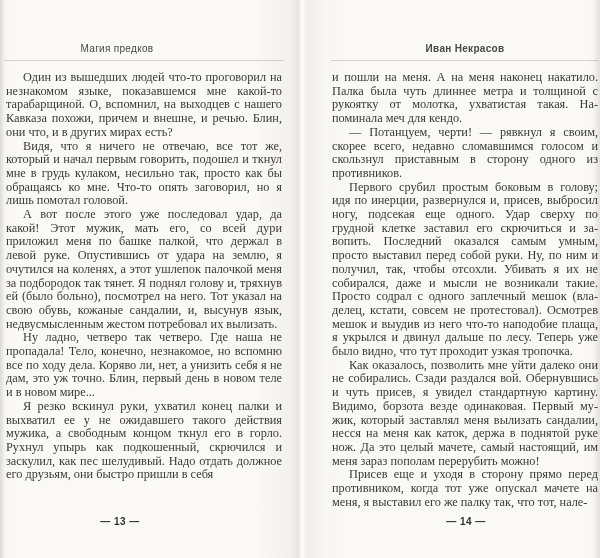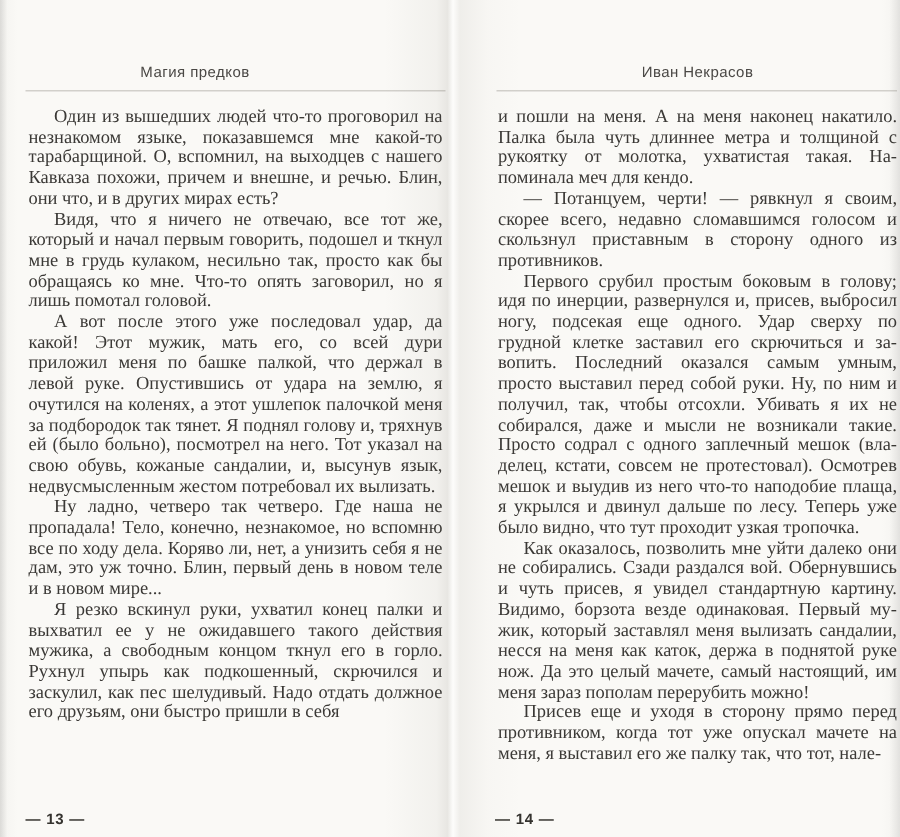--- a/index.html
+++ b/index.html
@@ -8,31 +8,31 @@
     background: #f7f6f3;
     overflow: hidden;
     position: relative;
     font-family: "Liberation Serif", "DejaVu Serif", serif;
   }
   .spread {
     position: absolute; inset: 0;
     background: linear-gradient(90deg, #f4f3f0 0%, #faf9f6 2%, #faf9f6 98%, #f3f2ef 100%);
   }
   .page { position: absolute; top: 0; height: 558px; }
-  .page-left  { left: 17px;     width: 280px; }
+  .page-left  { left: 4px;     width: 280px; }
   .page-right { left: 330px; width: 270px; }
 
   .running-head {
     position: absolute; top: 43px;
     font: 10px/12px "Liberation Sans", "DejaVu Sans", sans-serif;
     color: #4a4845; letter-spacing: 0.3px;
     text-align: center; white-space: nowrap;
   }
   .page-left  .running-head { left: 0; width: 226px; }
-  .page-right .running-head { left: 0; width: 270px; }
+  .page-right .running-head { left: 0; width: 270px; font-weight: bold; }
 
   .head-rule { position: absolute; top: 60px; height: 1px; background: #d2d0cb; }
   .page-left  .head-rule { left: 0;   width: 280px; }
   .page-right .head-rule { left: 1px; width: 267px; }
 
   .body-text { position: absolute; top: 71px; }
   .page-left  .body-text { left: 2px; width: 276px; }
   .page-right .body-text { left: 2px; width: 266px; }
 
   .para {
@@ -43,21 +43,21 @@
     text-indent: 17px;
     hyphens: manual;
     -webkit-hyphens: manual;
   }
   .para.no-indent { text-indent: 0; }
 
   .folio {
     position: absolute; top: 516px;
     font: bold 10px/12px "Liberation Sans", "DejaVu Sans", sans-serif;
     color: #35332f; letter-spacing: 0.5px;
-    white-space: nowrap; margin-top: 25px;
+    text-align: center; white-space: nowrap;
   }
   .page-left  .folio { left: 0; width: 232px; }
   .page-right .folio { left: 0; width: 272px; }
 
   .gutter-shadow {
     position: absolute; top: 0; left: 256px; width: 92px; height: 558px;
     background: linear-gradient(90deg,
       rgba(110,105,95,0.00) 0%,
       rgba(110,105,95,0.06) 38%,
       rgba(110,105,95,0.13) 46%,

